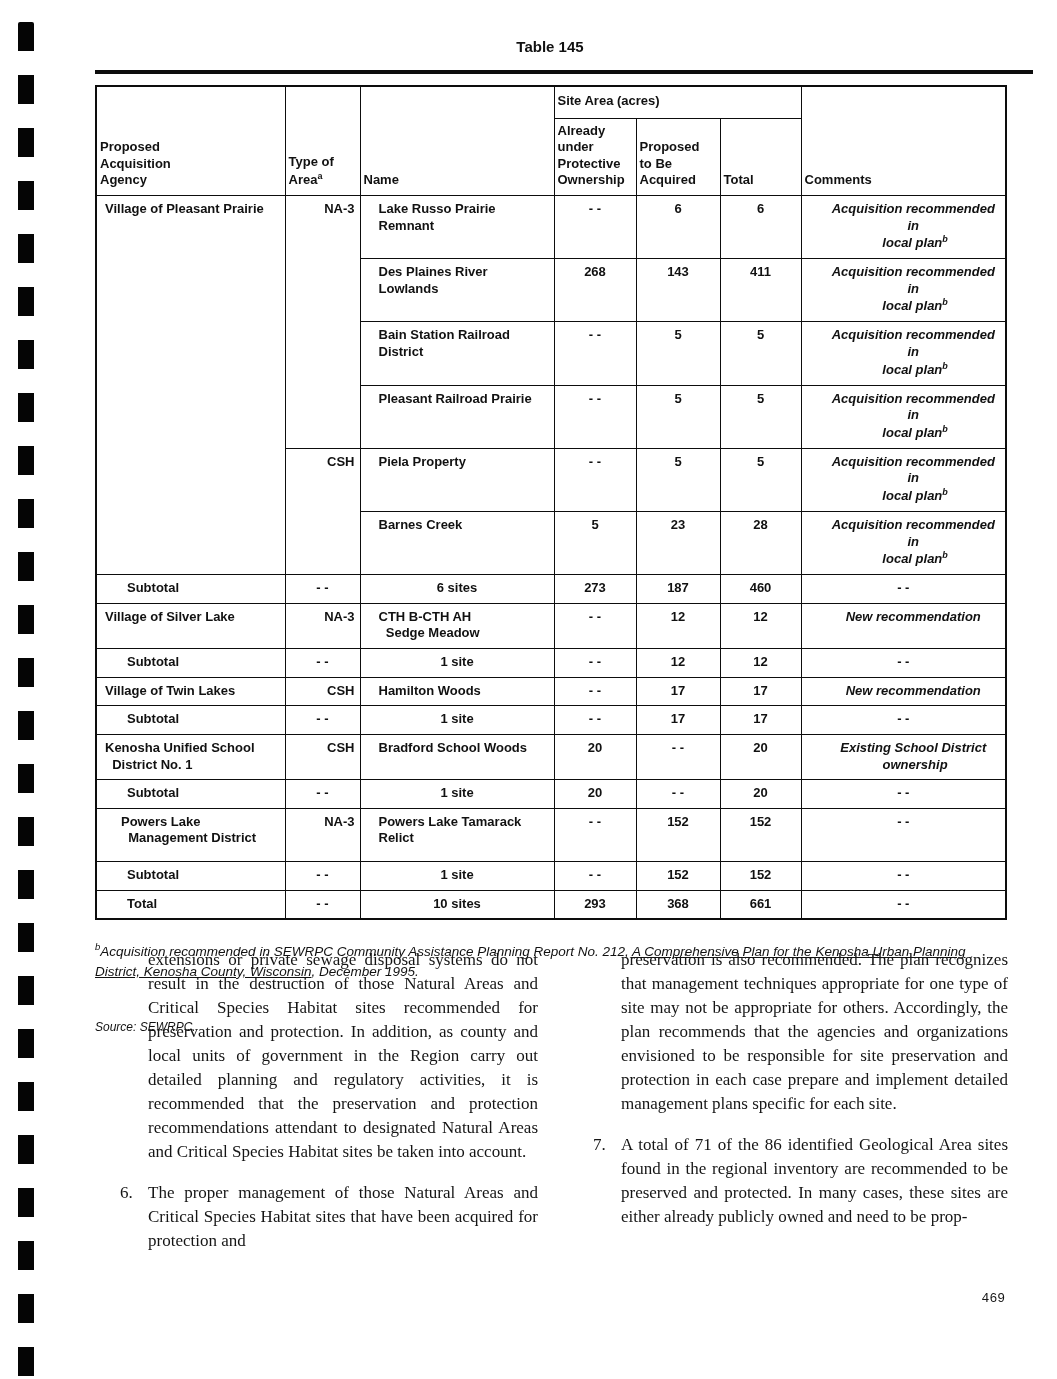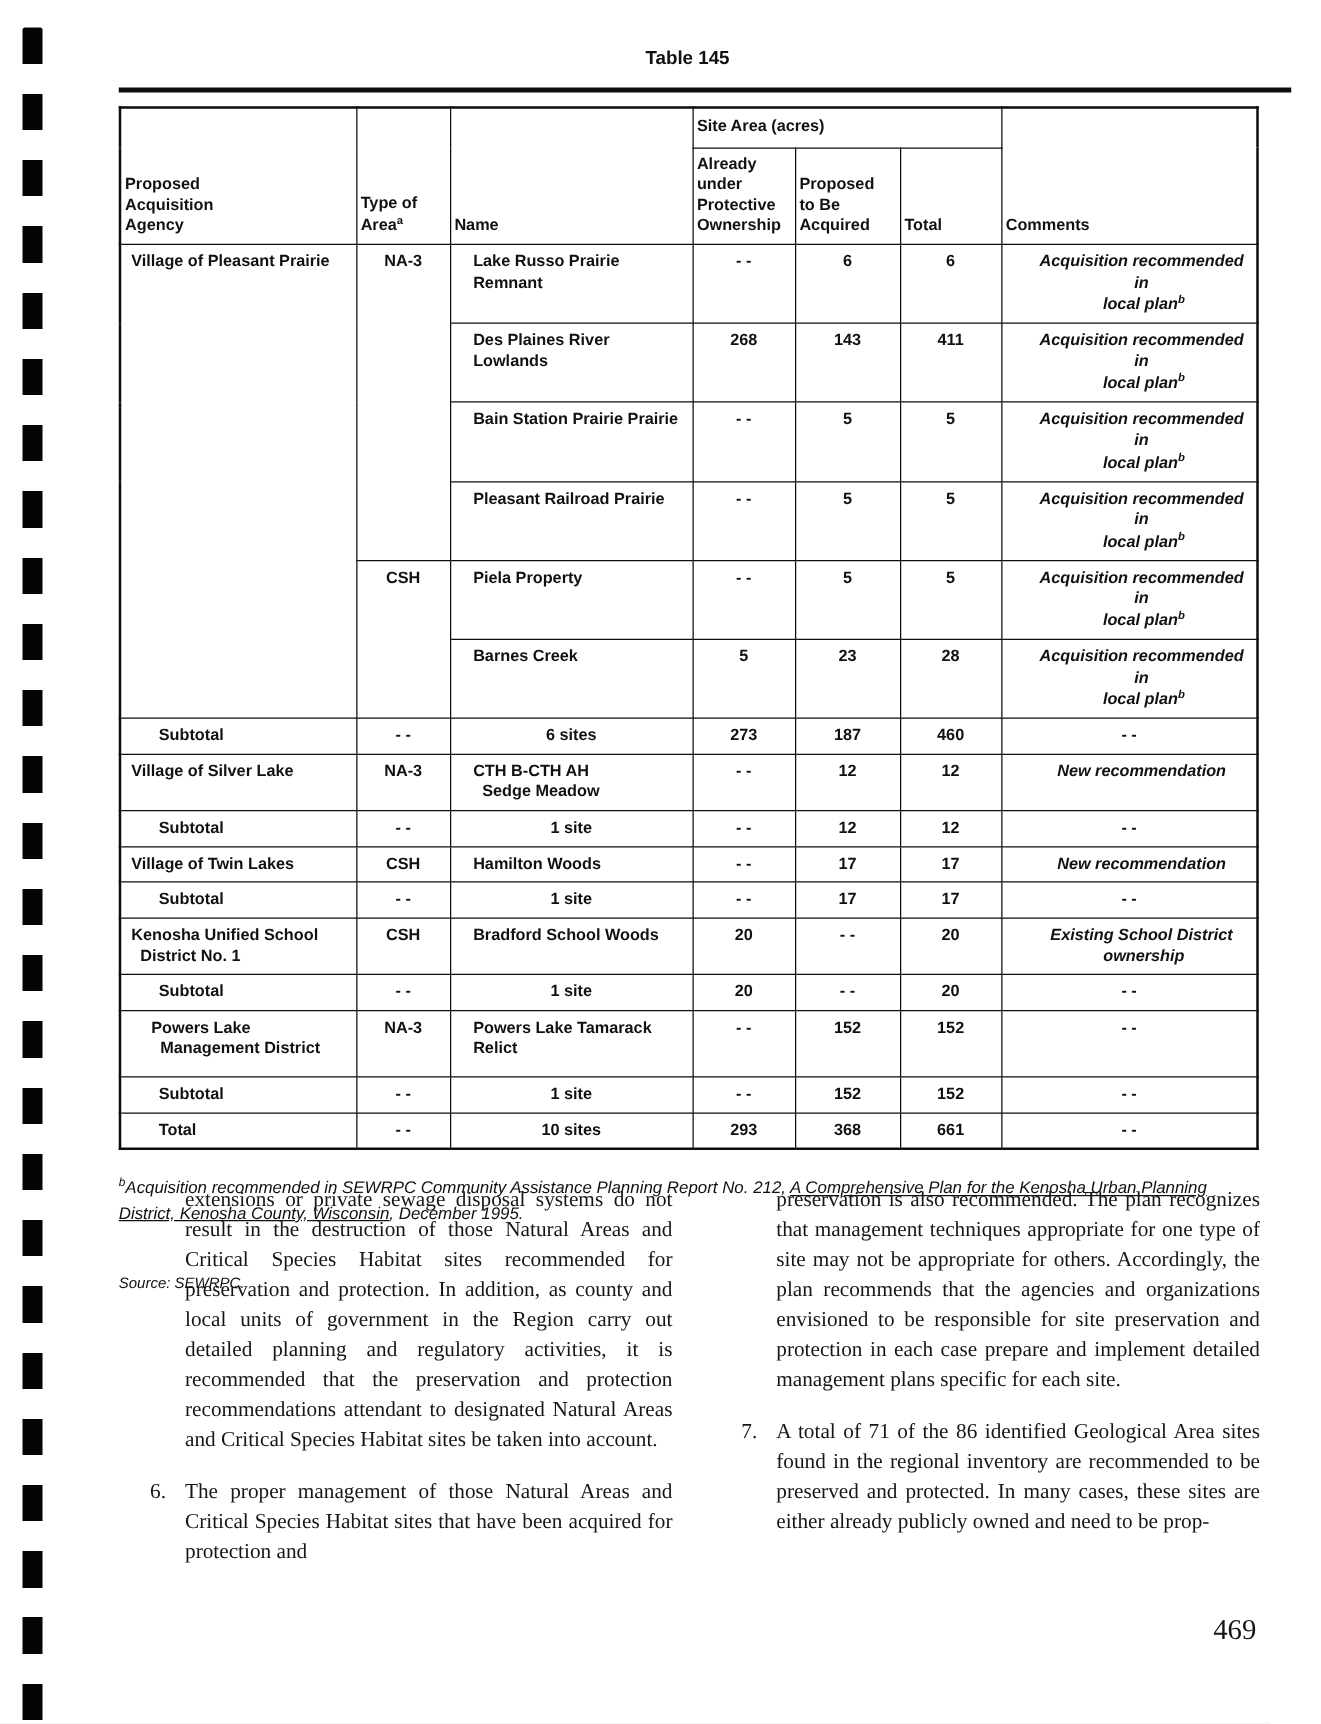--- a/index.html
+++ b/index.html
@@ -73,21 +73,21 @@
   th.h.group {
     vertical-align: middle;
     height: 32px;
     border-bottom-width: 1px;
   }
   thead th { border-bottom-width: 2px; }
   thead th.group { border-bottom-width: 1px; }
   td { vertical-align: top; padding: 5px 5px 6px 5px; }
   td.ag  { text-align: left; padding-left: 8px; }
   td.sub { text-align: left; padding-left: 30px; }
-  td.type{ text-align: center; }
+  td.type{ text-align: right; }
   td.nm  { text-align: left; padding-left: 18px; }
   td.nmc { text-align: center; }
   td.n   { text-align: center; }
   td.cm  { text-align: center; padding-left: 25px; font-style: italic; }
   td.nbb { border-bottom: none; }
   td.nbt { border-top: none; }
   td.gb  { border-bottom-width: 2px; }
   td.tall { padding-bottom: 14px; padding-left: 24px; }
   sup { font-size: 9px; }
   
@@ -117,22 +117,22 @@
   .col { text-align: justify; }
   .col-left  { width: 390px; margin-right: 83px; }
   .col-right { width: 387px; }
   .list-item { display: flex; margin-top: 17px; }
   .item-number { flex: 0 0 28px; margin-left: -28px; text-align: left; }
   .item-body { flex: 1 1 auto; text-align: justify; }
   .page-number {
     position: absolute;
     right: 52px;
     top: 1291px;
-    font-family: Liberation Serif, serif;
-    font-size: 23px;
+    font-family: Liberation Mono, monospace;
+    font-size: 13px;
     color: #151515;
   }
 </style>
 </head>
 <body>
 
 <div class="page">
 
   <div class="binding-strip"></div>
 
@@ -188,21 +188,21 @@
           </tr>
           <tr>
             <td class="nm">Des Plaines River Lowlands</td>
             <td class="n">268</td>
             <td class="n">143</td>
             <td class="n">411</td>
             <td class="cm">Acquisition recommended in
  local plan<sup>b</sup></td>
           </tr>
           <tr>
-            <td class="nm">Bain Station Prairie Prairie</td>
+            <td class="nm">Bain Station Railroad District</td>
             <td class="n">- -</td>
             <td class="n">5</td>
             <td class="n">5</td>
             <td class="cm">Acquisition recommended in
  local plan<sup>b</sup></td>
           </tr>
           <tr>
             <td class="nm">Pleasant Railroad Prairie</td>
             <td class="n">- -</td>
             <td class="n">5</td>

